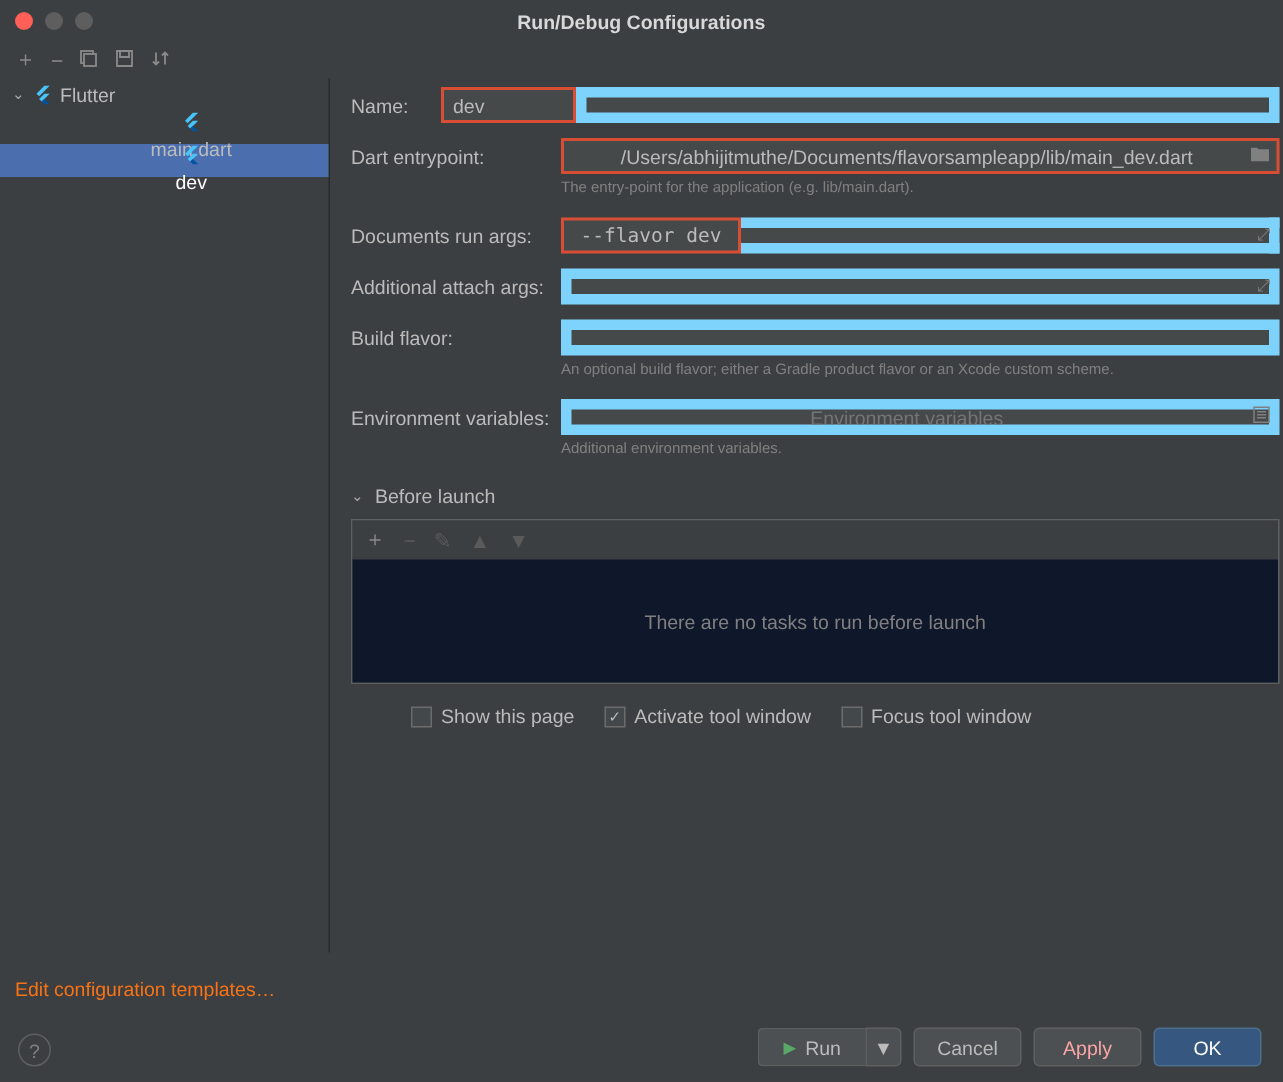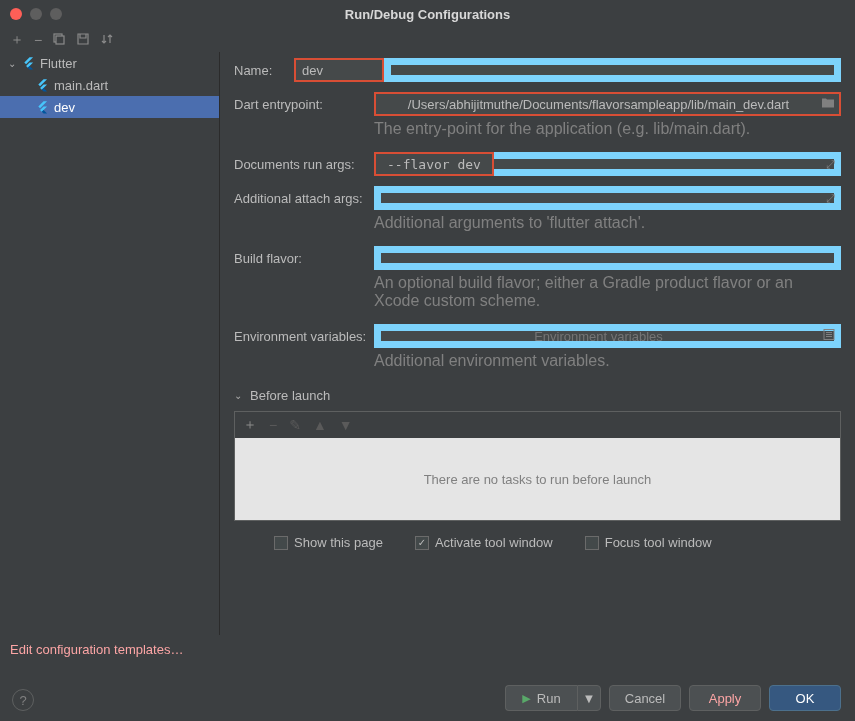--- a/index.html
+++ b/index.html
@@ -41,43 +41,43 @@
   padding-top: 0;
 }
 .tree-item {
   display: flex;
   align-items: center;
   height: 22px;
   padding-left: 8px;
   gap: 4px;
   cursor: pointer;
 }
-.tree-item.child { padding-left: 36px; }
+.tree-item.child { padding-left: 36px; flex-direction: column; }
 .tree-item.selected { background: #4b6eaf; color: #fff; }
 .caret { font-size: 10px; color: #aaa; width: 10px; }
 .flutter-icon {
   width: 14px; height: 14px;
   position: relative;
 }
 .flutter-icon svg { width: 14px; height: 14px; }
-.content { flex: 1; padding: 6px 14px 10px 14px; overflow: hidden; }
+.content { flex: 1; padding: 6px 2px 10px 14px; overflow: hidden; }
 .row { display: flex; align-items: center; margin-bottom: 10px; min-height: 24px; }
 .label { width: 140px; color: #bbbbbb; flex-shrink: 0; }
 .input {
   background: #45494a;
   border: 7px solid #7dd3fc;
   color: #bbbbbb;
   height: 24px;
   padding: 0 6px;
   font-family: inherit;
   font-size: 13px;
 }
 .input.mono { font-family: Menlo, Monaco, monospace; }
 .redbox { border: 2px solid #d84e35 !important; }
-.hint { color: #808080; font-size: 16px; margin-left: 140px; margin-top: -6px; margin-bottom: 14px; }
+.hint { color: #808080; font-size: 10px; margin-left: 140px; margin-top: -6px; margin-bottom: 14px; }
 .input-wrap { position: relative; flex: 1; display: flex; }
 .input-wrap .input { flex: 1; text-align: center; }
 .folder-icon {
   position: absolute; right: 6px; top: 50%; transform: translateY(-50%);
   color: #808080; font-size: 12px; pointer-events: none;
 }
 .expand-icon {
   position: absolute; right: 6px; top: 50%; transform: translateY(-50%);
   color: #808080; font-size: 11px; pointer-events: none;
 }
@@ -98,29 +98,29 @@
   display: flex; flex-direction: column;
 }
 .bl-toolbar {
   height: 26px; background: #3c3f41; display: flex; align-items: center;
   padding: 0 8px; gap: 12px; border-bottom: 1px solid #3c3f41;
 }
 .bl-icon { color: #8a8a8a; font-size: 14px; }
 .bl-icon.disabled { color: #5a5a5a; }
 .bl-body {
   flex: 1; display: flex; align-items: center; justify-content: center;
-  color: #808080; background: #e5e5e5;
-}
-.options-row { display: flex; gap: 32px; margin-top: 14px; padding-left: 40px; }
+  color: #808080; background: #0f172a;
+}
+.options-row { display: flex; gap: 20px; margin-top: 14px; padding-left: 40px; }
 .opt { display: flex; align-items: center; gap: 6px; }
 .footer-link {
   position: absolute;
-  bottom: 64px;
+  bottom: 54px;
   left: 10px;
-  color: #fca5a5;
+  color: #f97316;
   cursor: pointer;
 }
 .bottom-bar {
   position: absolute;
   bottom: 0; left: 0; right: 0;
   height: 46px;
   display: flex; align-items: center; justify-content: flex-end;
   padding: 0 14px;
   gap: 8px;
 }
@@ -251,21 +251,20 @@
       </div>
     </div>
 
     <div class="row">
       <span class="label">Additional attach args:</span>
       <div class="input-wrap">
         <input class="input" style="padding-right: 24px;" value="">
         <span class="expand-icon">⤢</span>
       </div>
     </div>
-    <div class="hint">Additional arguments to 'flutter attach'.</div>
 
     <div class="row">
       <span class="label">Build flavor:</span>
       <div class="input-wrap">
         <input class="input" value="" style="">
       </div>
     </div>
     <div class="hint">An optional build flavor; either a Gradle product flavor or an Xcode custom scheme.</div>
 
     <div class="row">

